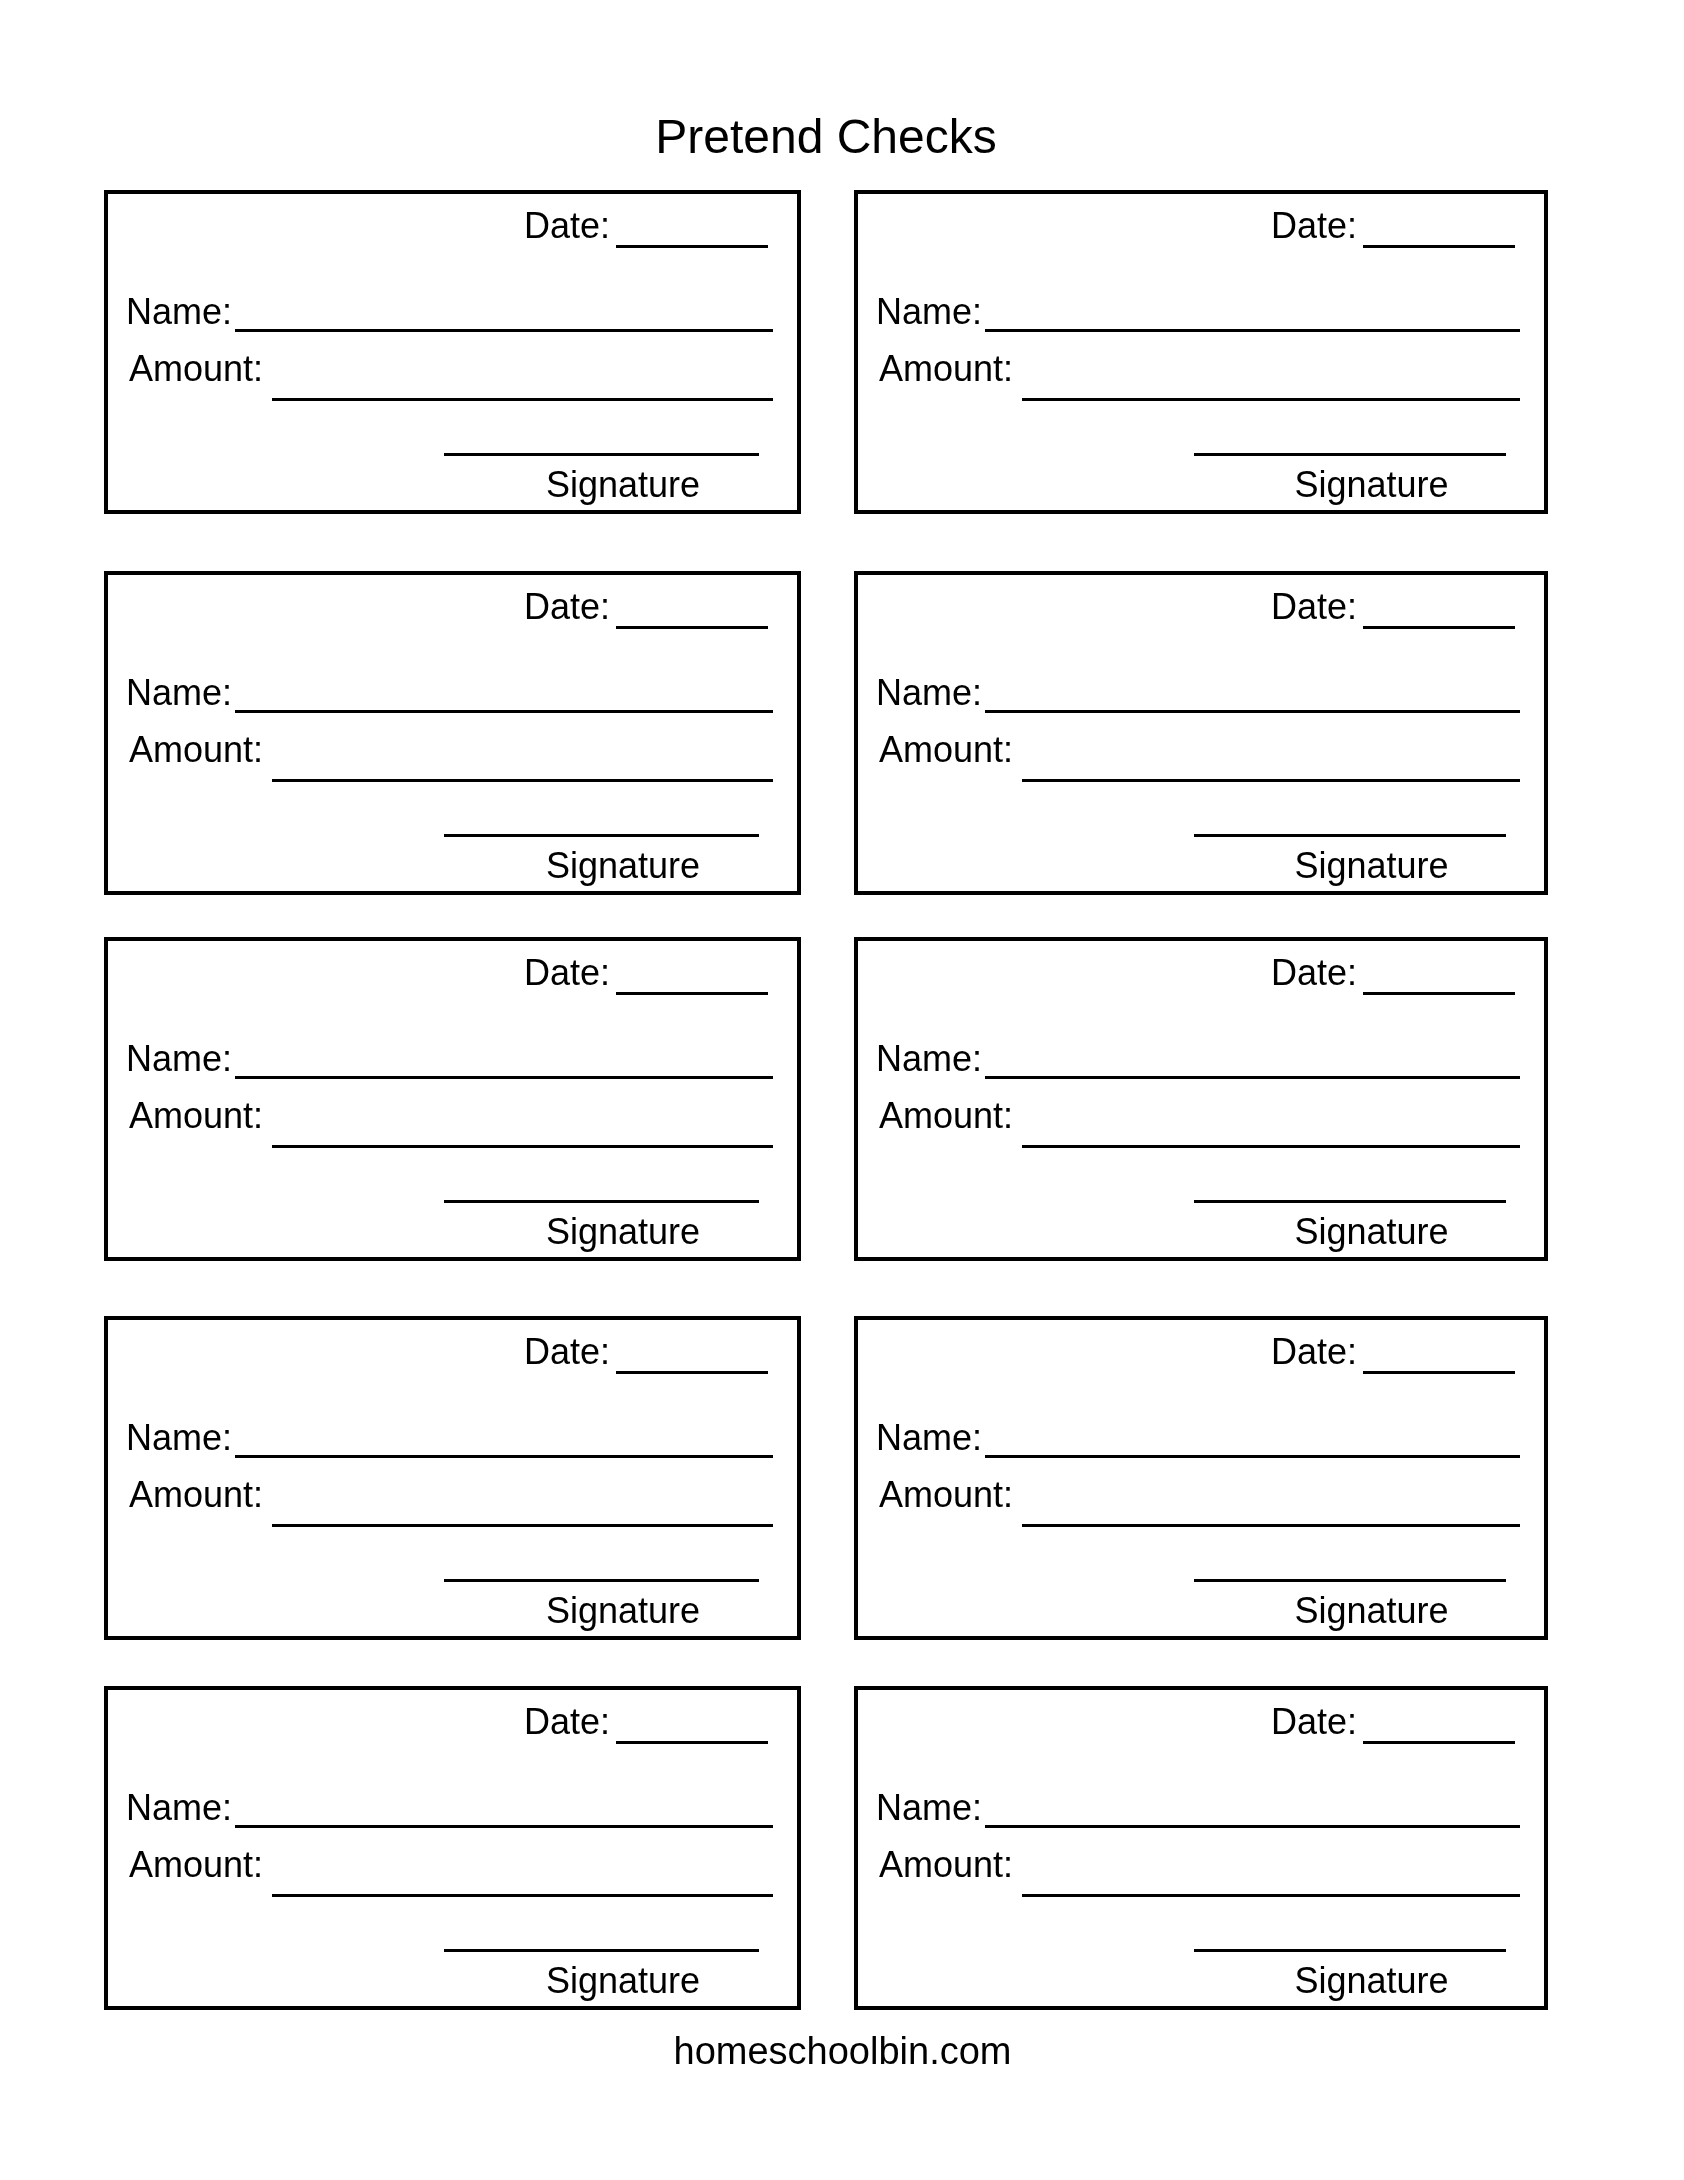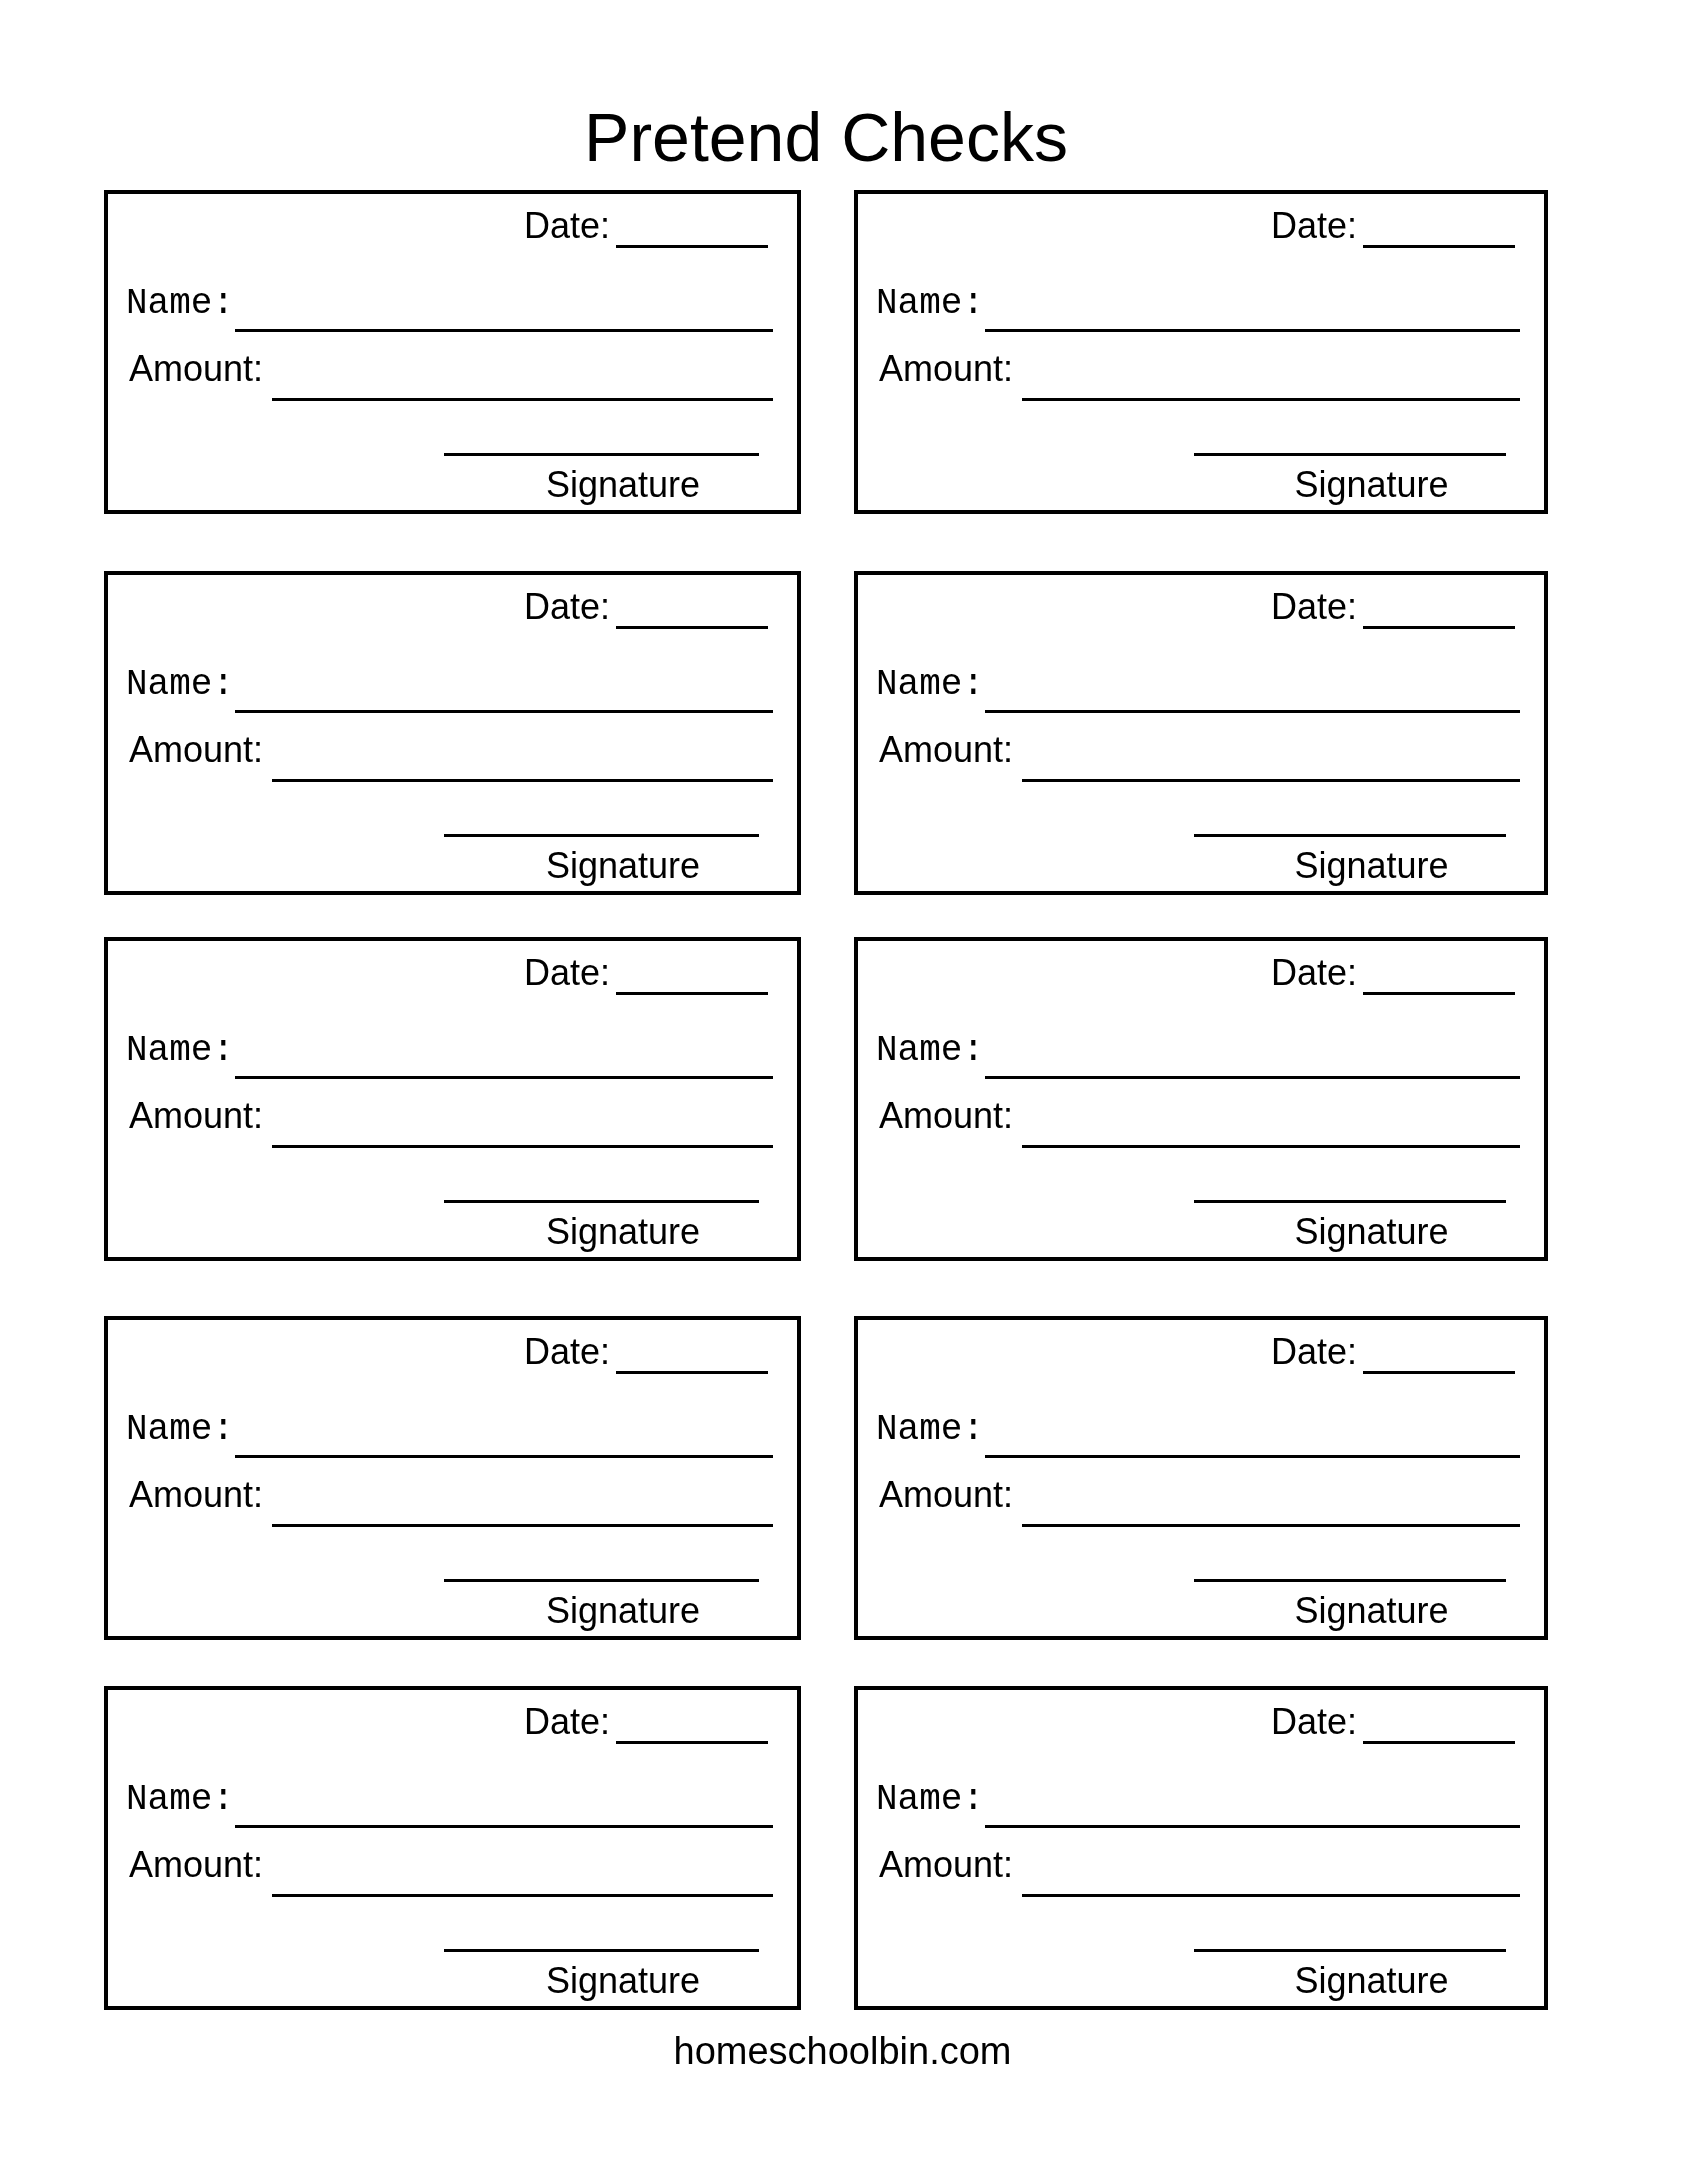--- a/index.html
+++ b/index.html
@@ -15,21 +15,21 @@
     color: #000000;
     overflow: hidden;
   }
 
   .page-title {
     position: absolute;
     top: 107px;
     left: 0;
     width: 1652px;
     text-align: center;
-    font-size: 68px;
+    font-size: 48px;
     line-height: 60px;
     font-weight: 400;
     letter-spacing: 0px;
     color: #000;
   }
 
   .checks-grid {
     position: absolute;
     top: 0;
     left: 0;
@@ -64,21 +64,21 @@
   }
   .fill-line {
     position: absolute;
     height: 3.4px;
     background: #000;
   }
 
   .date-label   { top: 13.6px;  right: 187px; }
   .date-line    { top: 51px;  right: 29px; width: 152px; }
 
-  .name-label   { top: 92px; left: 18px; font-family: Liberation Mono, monospace; }
+  .name-label   { top: 100px; left: 18px; }
   .name-line    { top: 135px; left: 127px; right: 24px; }
 
   .amount-label { top: 157px; left: 21px; text-align: center; }
   .amount-line  { top: 204px; left: 164px; right: 24px; }
 
   .sig-line     { top: 259px; left: 336px; right: 38px; }
   .sig-label    { top: 273px; left: 358px; right: 17px; text-align: center; }
 
   .page-footer {
     position: absolute;

